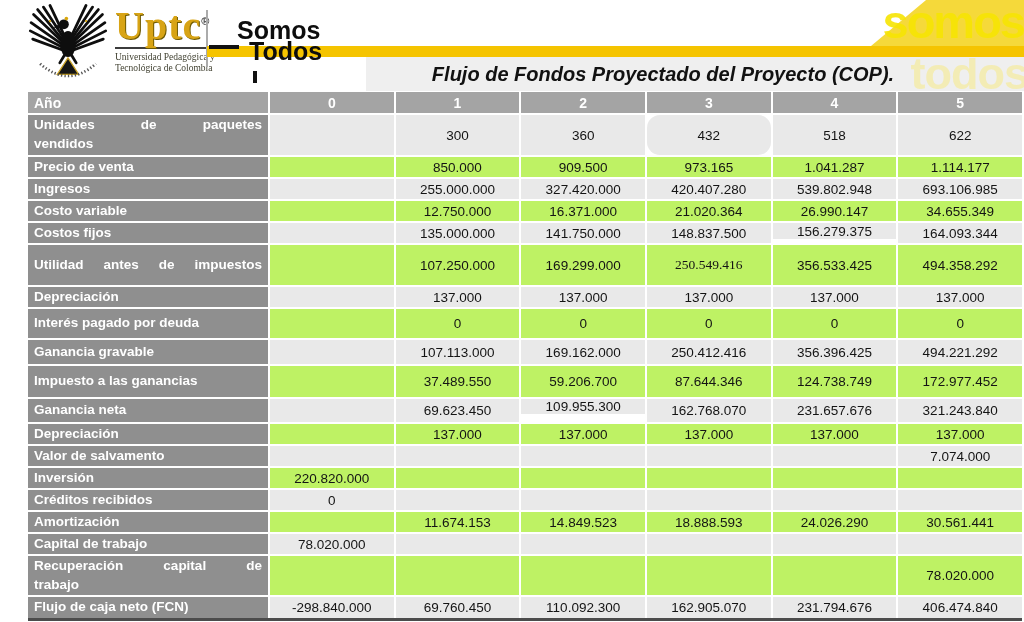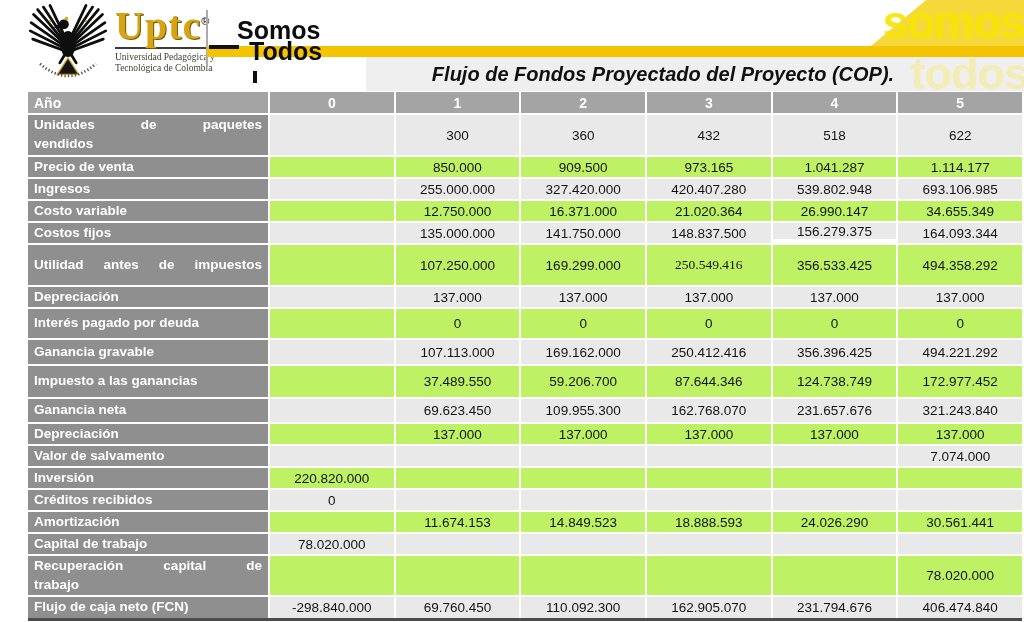--- a/index.html
+++ b/index.html
@@ -129,21 +129,21 @@
       <div class="line just">
         <span>Unidades</span>
         <span>de</span>
         <span>paquetes</span>
       </div>
       <div class="line">vendidos</div>
     </div>
     <div class="cell dcell rband" style="height: 40px;"></div>
     <div class="cell dcell rband" style="height: 40px;">300</div>
     <div class="cell dcell rband" style="height: 40px;">360</div>
-    <div class="cell dcell rband" style="height: 40px;">432</div>
+    <div class="cell dcell rband" style="height: 40px; border-radius: 13px;">432</div>
     <div class="cell dcell rband" style="height: 40px;">518</div>
     <div class="cell dcell rband" style="height: 40px;">622</div>
     <div class="cell lcell" style="height: 20px;">
       <div class="line">Precio de venta</div>
     </div>
     <div class="cell dcell rplain" style="height: 20px;"></div>
     <div class="cell dcell rplain" style="height: 20px;">850.000</div>
     <div class="cell dcell rplain" style="height: 20px;">909.500</div>
     <div class="cell dcell rplain" style="height: 20px;">973.165</div>
     <div class="cell dcell rplain" style="height: 20px;">1.041.287</div>
@@ -223,21 +223,21 @@
     <div class="cell dcell rplain" style="height: 31px;">37.489.550</div>
     <div class="cell dcell rplain" style="height: 31px;">59.206.700</div>
     <div class="cell dcell rplain" style="height: 31px;">87.644.346</div>
     <div class="cell dcell rplain" style="height: 31px;">124.738.749</div>
     <div class="cell dcell rplain" style="height: 31px;">172.977.452</div>
     <div class="cell lcell" style="height: 23px;">
       <div class="line">Ganancia neta</div>
     </div>
     <div class="cell dcell rband" style="height: 23px;"></div>
     <div class="cell dcell rband" style="height: 23px;">69.623.450</div>
-    <div class="cell dcell rband" style="height: 23px; text-align: center;">109.955.300</div>
+    <div class="cell dcell rband" style="height: 15px; text-align: center;">109.955.300</div>
     <div class="cell dcell rband" style="height: 23px;">162.768.070</div>
     <div class="cell dcell rband" style="height: 23px;">231.657.676</div>
     <div class="cell dcell rband" style="height: 23px;">321.243.840</div>
     <div class="cell lcell" style="height: 20px;">
       <div class="line">Depreciación</div>
     </div>
     <div class="cell dcell rplain" style="height: 20px;"></div>
     <div class="cell dcell rplain" style="height: 20px;">137.000</div>
     <div class="cell dcell rplain" style="height: 20px;">137.000</div>
     <div class="cell dcell rplain" style="height: 20px;">137.000</div>

